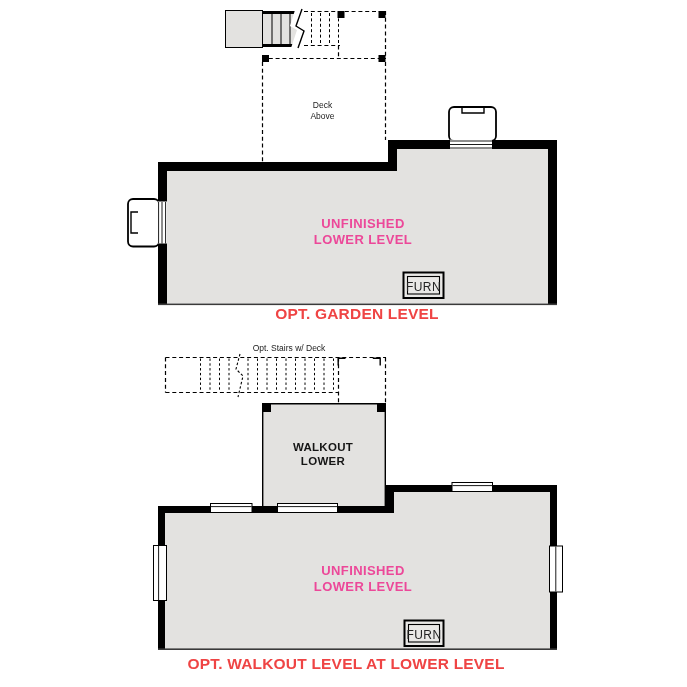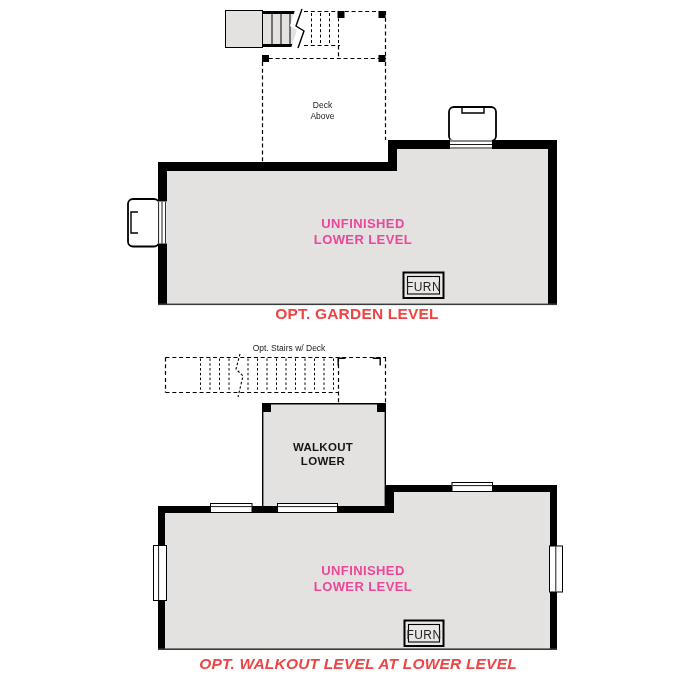--- a/index.html
+++ b/index.html
@@ -189,15 +189,15 @@
     <div>LOWER</div>
   </div>
 
   <div class="lbl room-lbl" style="left:253px;top:563px;width:220px;">
     <div>UNFINISHED</div>
     <div>LOWER LEVEL</div>
   </div>
 
   <div class="lbl furn-lbl" style="left:404px;top:628px;width:40px;">FURN</div>
 
-  <div class="lbl title-lbl" style="left:138px;top:655px;width:440px;font-style:italic;">OPT. WALKOUT LEVEL AT LOWER LEVEL</div>
+  <div class="lbl title-lbl" style="left:126px;top:655px;width:440px;">OPT. WALKOUT LEVEL AT LOWER LEVEL</div>
 
 </div>
 
 </body></html>

